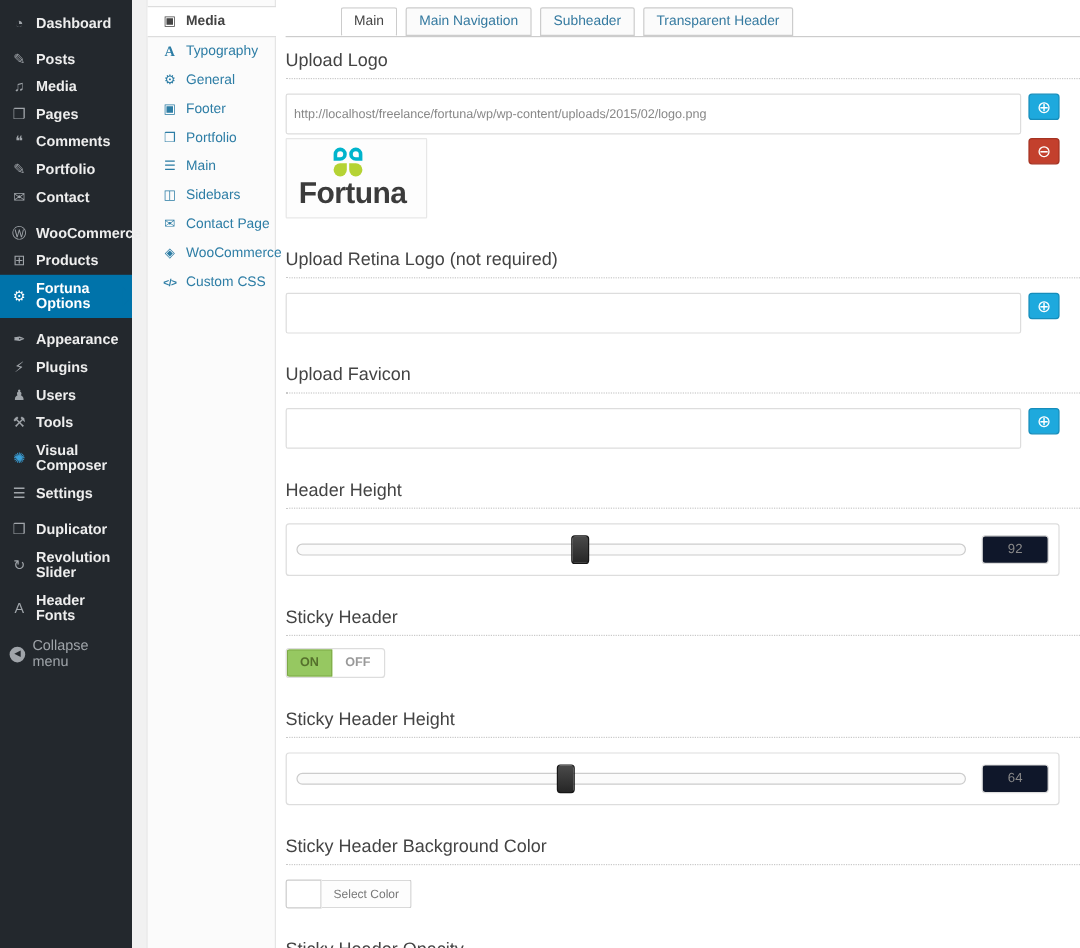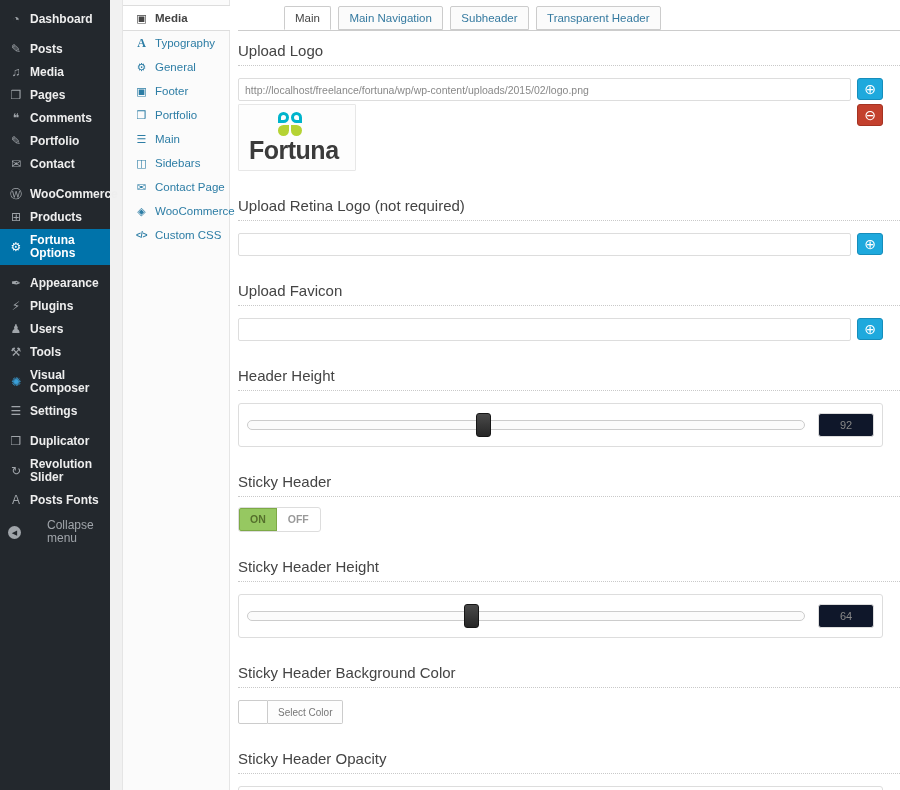--- a/index.html
+++ b/index.html
@@ -23,21 +23,21 @@
     width:16px;min-width:16px;text-align:center;margin-right:6px;
     color:#a0a5aa;font-size:12px;font-weight:normal;
   }
   .menu-item.sep{margin-top:7px;}
   .menu-item.active{background:#0073aa;color:#fff;}
   .menu-item.active .mi{color:#fff;}
   .menu-item.active::after{
     content:"";position:absolute;right:-8px;top:50%;margin-top:-8px;
     border:8px solid transparent;border-left-color:#0073aa;
   }
-  .menu-item.dim{color:#a0a5aa;font-weight:normal;gap:20px;}
+  .menu-item.dim{color:#a0a5aa;font-weight:normal;}
   .collapse-circle{
     display:inline-block;width:13px;height:13px;border-radius:50%;
     background:#a0a5aa;color:#23282d;font-size:7px;line-height:13px;
     text-align:center;margin-right:6px;min-width:13px;
   }
   
   .ot-panel{
     position:absolute;left:122px;top:0;width:108px;height:790px;
     background:#fbfbfb;border-left:1px solid #e5e5e5;border-right:1px solid #e5e5e5;
     box-sizing:border-box;padding-top:5px;z-index:4;font-size:11.5px;
@@ -68,21 +68,21 @@
   }
   .tab.active{background:#fff;border-bottom-color:#fff;color:#464646;margin-left:44px;}
   .sections{padding-top:11px;}
   .section{margin-bottom:26px;}
   .section-title{font-size:15px;color:#444;line-height:17px;margin:0 0 6px;}
   .dotted{border-top:1px dotted #c9c9c9;height:0;margin:0 0 12px;}
   .ctl{margin-right:17px;}
   
   .upload-row{display:flex;align-items:flex-start;}
   .text-input{
-    flex:1;height:23px;box-sizing:border-box;border:1px solid #ddd;border-radius:2px;
+    flex:1;height:34px;box-sizing:border-box;border:1px solid #ddd;border-radius:2px;
     padding:4px 6px;font-size:10.5px;color:#888;background:#fff;outline:none;
     font-family:"Liberation Sans","DejaVu Sans",sans-serif;
   }
   .btn-sq{
     width:26px;height:22px;margin-left:6px;border-radius:3px;border:1px solid transparent;
     color:#fff;font-size:14px;line-height:19px;text-align:center;cursor:pointer;
     padding:0;display:inline-block;box-sizing:border-box;
   }
   .btn-add{background:#1ea9dd;border-color:#168dbb;}
   .btn-remove{background:#c3402d;border-color:#a53322;}
@@ -209,21 +209,21 @@
   <div class="menu-item sep">
     <span class="mi">❒</span>
     <span>Duplicator</span>
   </div>
   <div class="menu-item">
     <span class="mi">↻</span>
     <span>Revolution Slider</span>
   </div>
   <div class="menu-item">
     <span class="mi">A</span>
-    <span>Posts Fonts</span>
+    <span>Header Fonts</span>
   </div>
   <div class="menu-item dim" style="margin-top:2px;">
     <span class="collapse-circle">◀</span>
     <span>Collapse menu</span>
   </div>
 </aside>
 
 <nav class="ot-panel">
   <div class="ot-item active">
     <span class="oi">▣</span>

